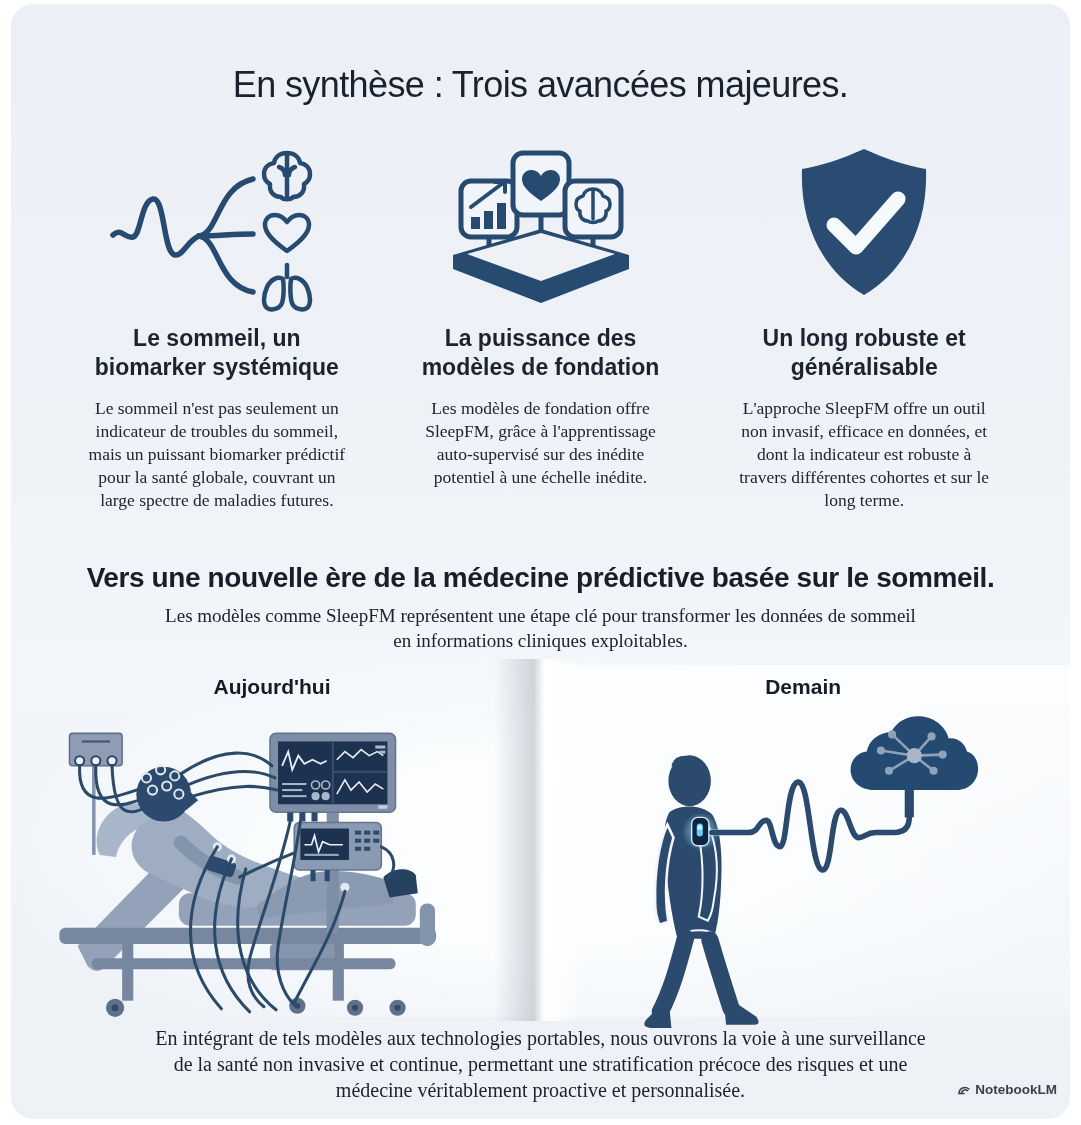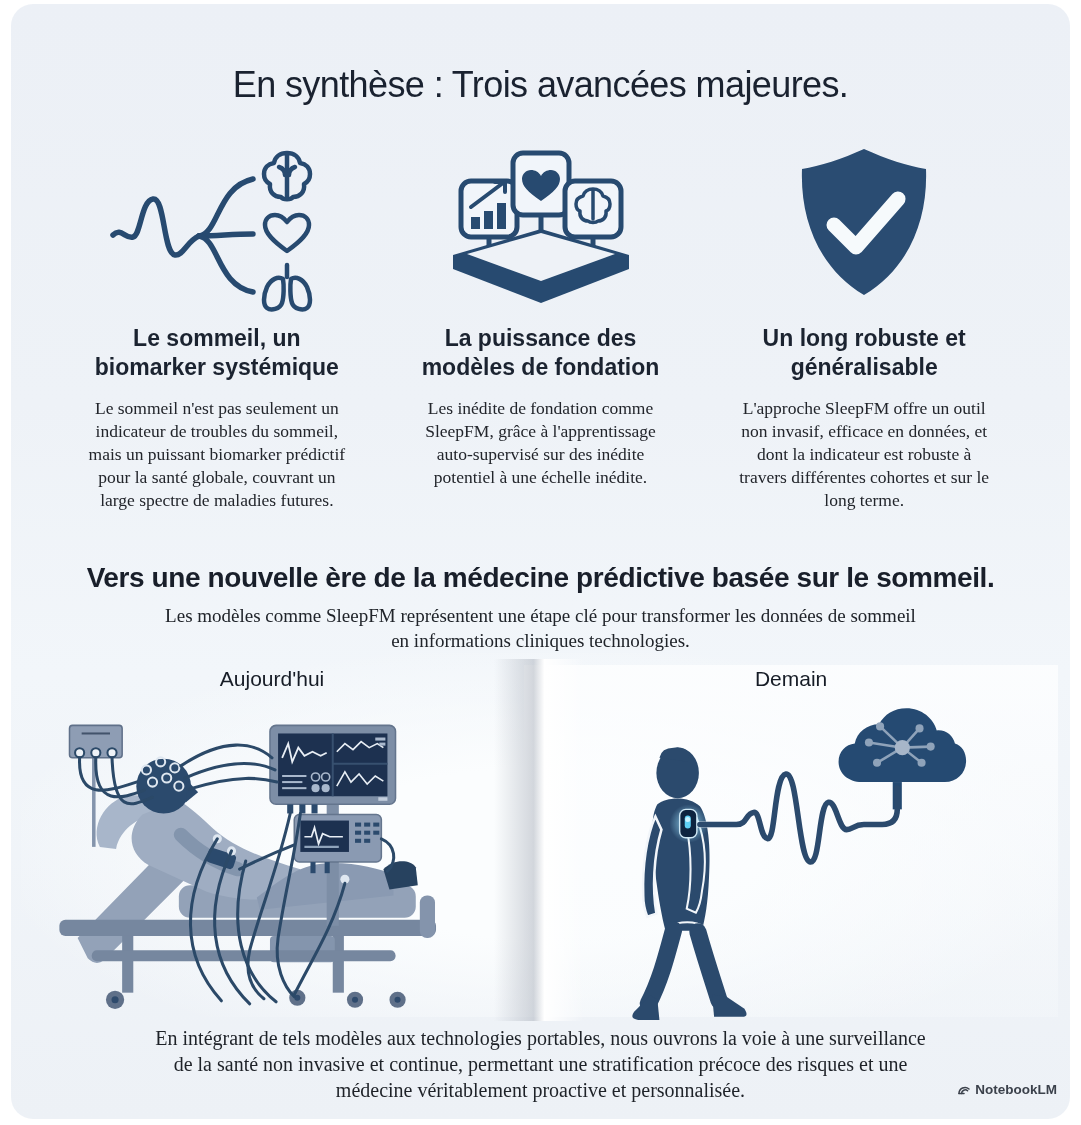--- a/index.html
+++ b/index.html
@@ -38,29 +38,29 @@
     font-size:19px;line-height:25px;color:#20242a;
   }
   
   .panels{position:relative;height:352px;margin-top:12px;}
   .panels-glow{
     position:absolute;inset:-12px 10px 0 10px;border-radius:30px;
     background:radial-gradient(ellipse at 50% 55%, #fbfdfe 30%, rgba(251,253,254,0) 75%);
   }
   .half{position:absolute;top:0;height:100%;}
   .half-left{left:0;width:49.3%;}
-  .half-right{right:12px;width:50.4%;
+  .half-right{right:0;width:50.4%;
     background:linear-gradient(180deg, rgba(253,254,255,.85), rgba(247,250,252,.3));}
   .divider{
     position:absolute;left:45.6%;width:8.5%;top:-6px;bottom:-4px;
     background:linear-gradient(90deg, rgba(234,238,244,0) 0%, rgba(176,182,192,.55) 44%, #ffffff 56%, rgba(247,250,252,0) 100%);
     pointer-events:none;
   }
   .panel-label{
-    text-align:center;font-size:21px;font-weight:400;color:#161c26;margin-top:2px;
+    text-align:center;font-size:21px;font-weight:700;color:#161c26;margin-top:10px;
   }
   .illu{display:block;margin:4px auto 0 auto;}
   
   .footer-text{
     margin-top:8px;text-align:center;
     font-family:"Liberation Serif","DejaVu Serif",serif;
     font-size:20px;line-height:26px;color:#1e2228;
   }
   .brand{
     position:absolute;right:13px;bottom:22px;
@@ -137,21 +137,21 @@
             <path d="M152 52 c-5 0 -9 3 -10 7 c-4 1 -7 4 -7 8 c0 3 1 6 4 7 c-1 6 3 10 8 10 c2 2 8 2 10 0 c5 0 9 -4 8 -10 c3 -1 4 -4 4 -7 c0 -4 -3 -7 -7 -8 c-1 -4 -5 -7 -10 -7 z"></path>
             <path d="M152 53 v29"></path>
           </g>
         </svg>
       </div>
       <div class="feature-heading">
         <div>La puissance des</div>
         <div>modèles de fondation</div>
       </div>
       <div class="feature-body">
-        <div>Les inédite de fondation comme</div>
+        <div>Les modèles de fondation offre</div>
         <div>SleepFM, grâce à l'apprentissage</div>
         <div>auto-supervisé sur des inédite</div>
         <div>potentiel à une échelle inédite.</div>
       </div>
     </div>
 
     <div class="feature">
       <div class="feature-icon">
         <svg width="180" height="180" viewBox="0 0 180 180">
           <path d="M90 12 C112 22 134 29 152 32 C154 84 134 132 90 158 C46 132 26 84 28 32 C46 29 68 22 90 12 Z" fill="#2a4c72"></path>
@@ -168,21 +168,21 @@
         <div>dont la indicateur est robuste à</div>
         <div>travers différentes cohortes et sur le</div>
         <div>long terme.</div>
       </div>
     </div>
   </div>
 
   <div class="section-title">Vers une nouvelle ère de la médecine prédictive basée sur le sommeil.</div>
   <div class="section-sub">
     <div>Les modèles comme SleepFM représentent une étape clé pour transformer les données de sommeil</div>
-    <div>en informations cliniques technologies.</div>
+    <div>en informations cliniques exploitables.</div>
   </div>
 
   <div class="panels">
     <div class="panels-glow"></div>
 
     <div class="half half-left">
       <div class="panel-label">Aujourd'hui</div>
 
       <svg class="illu" width="486" height="324" viewBox="0 0 480 320">
 

